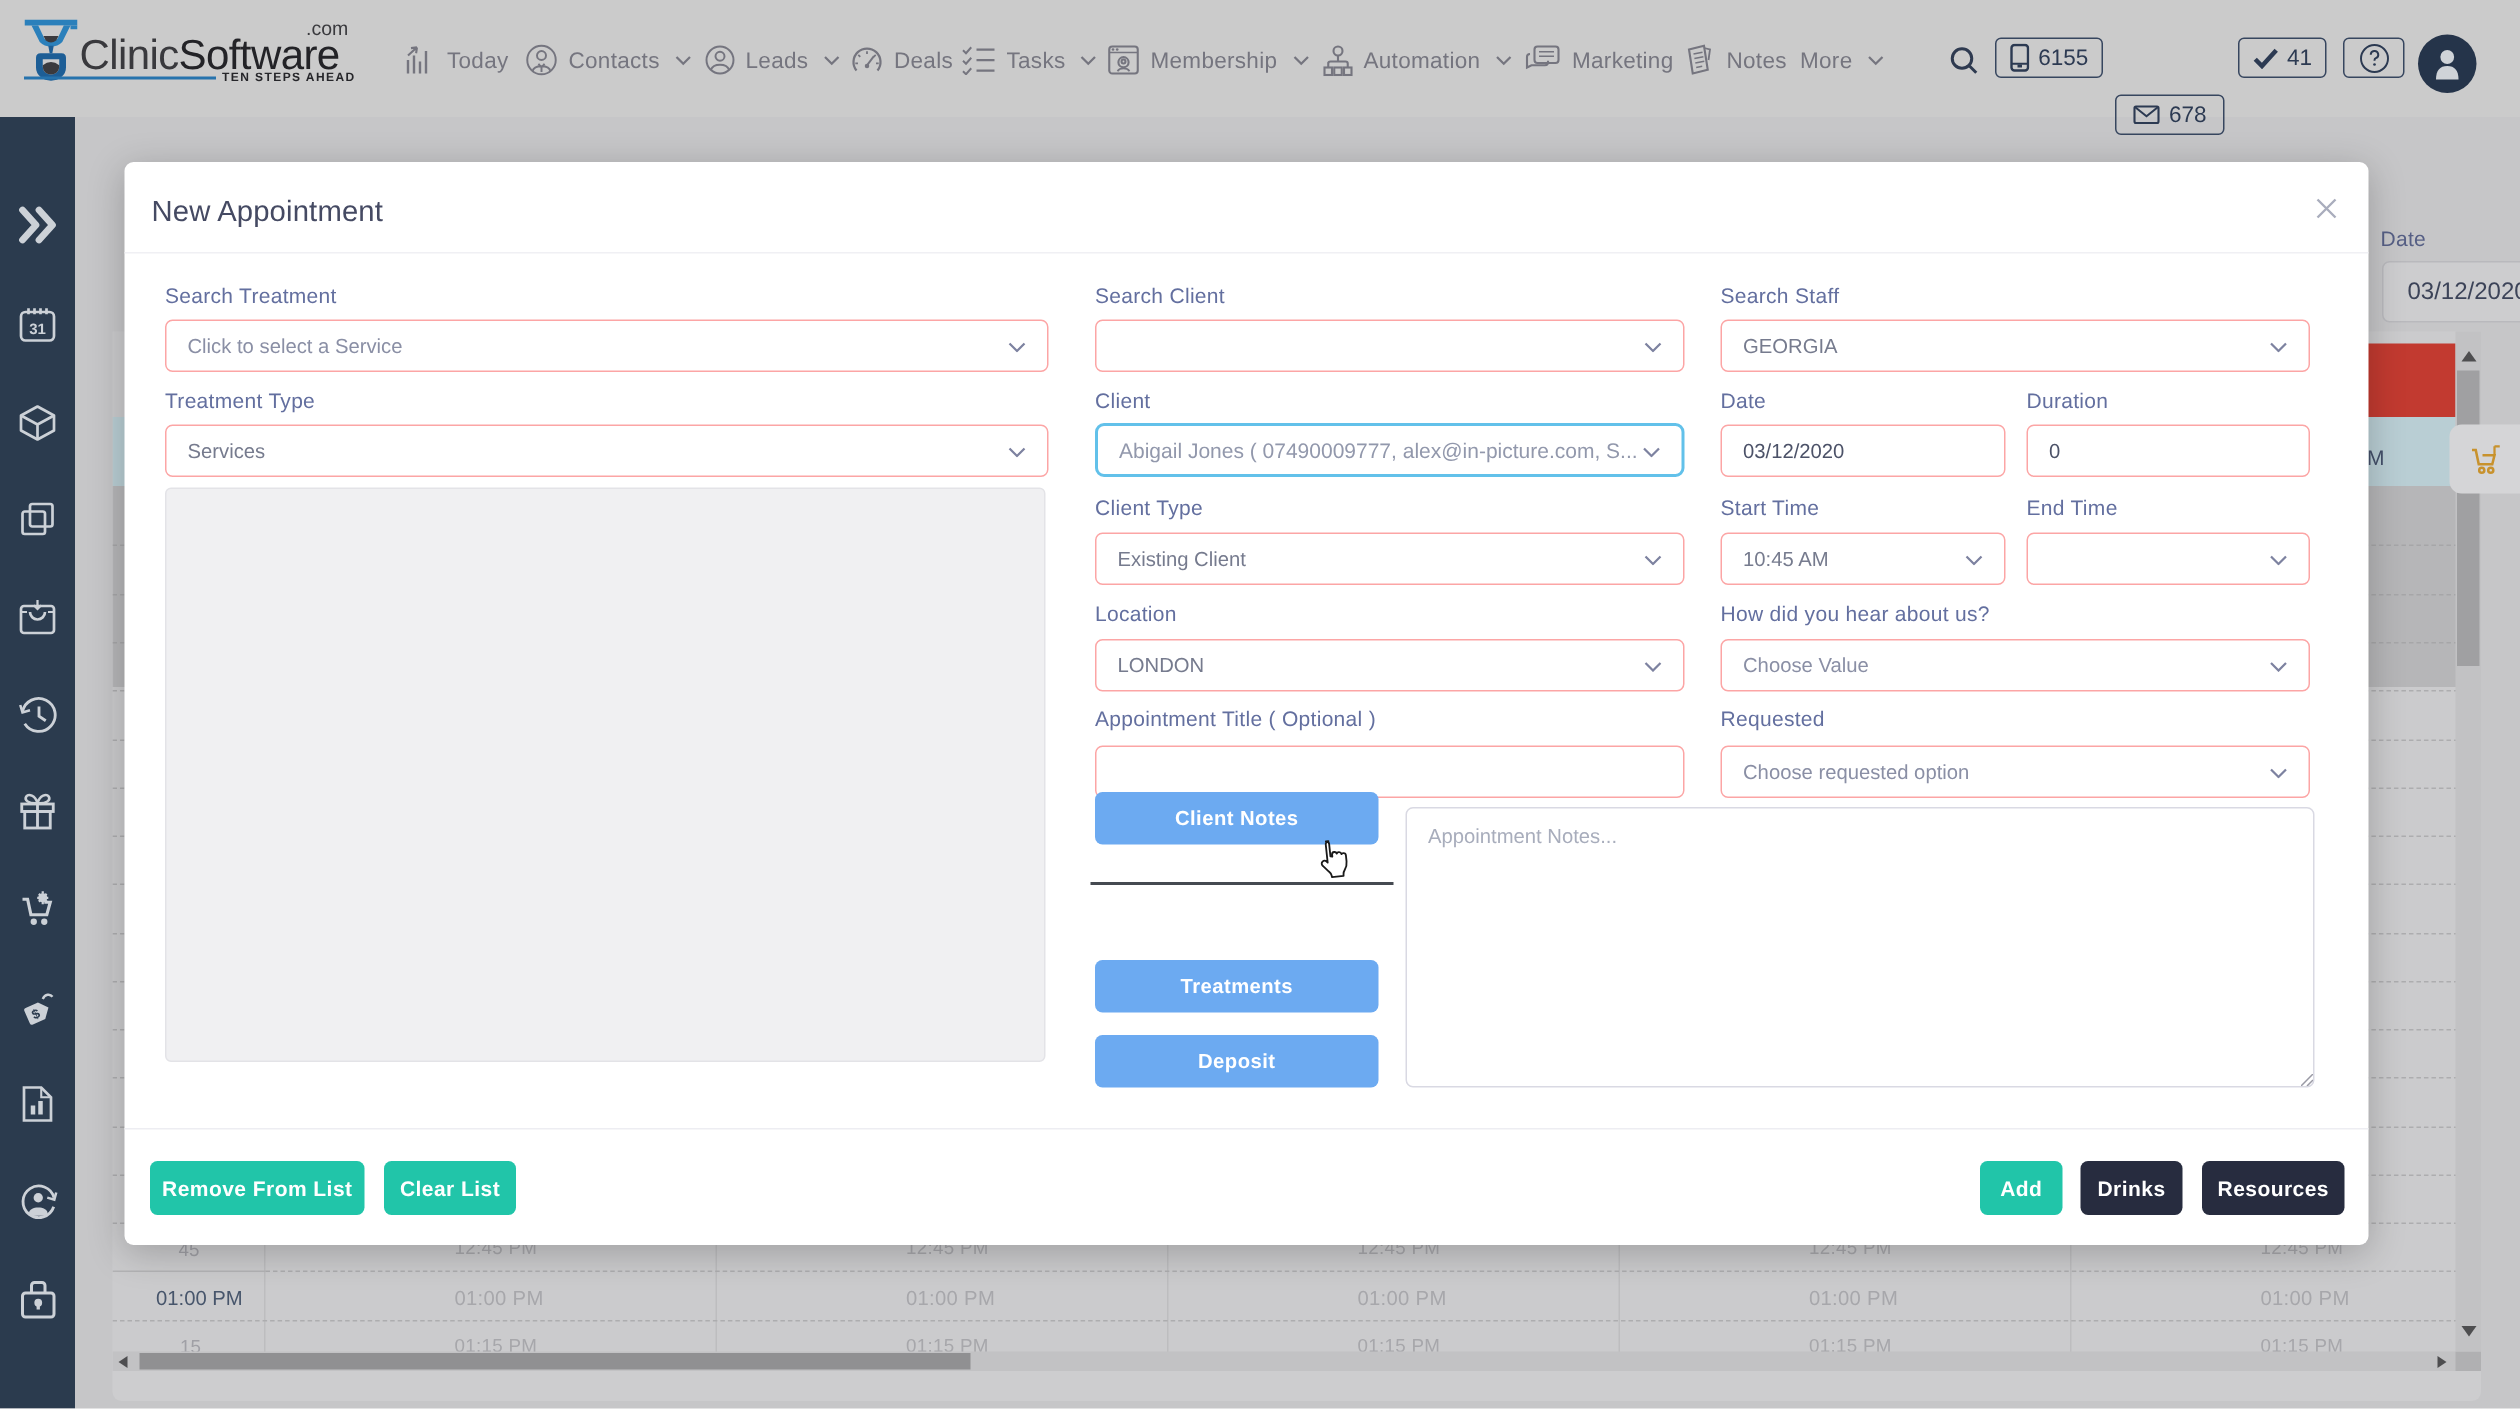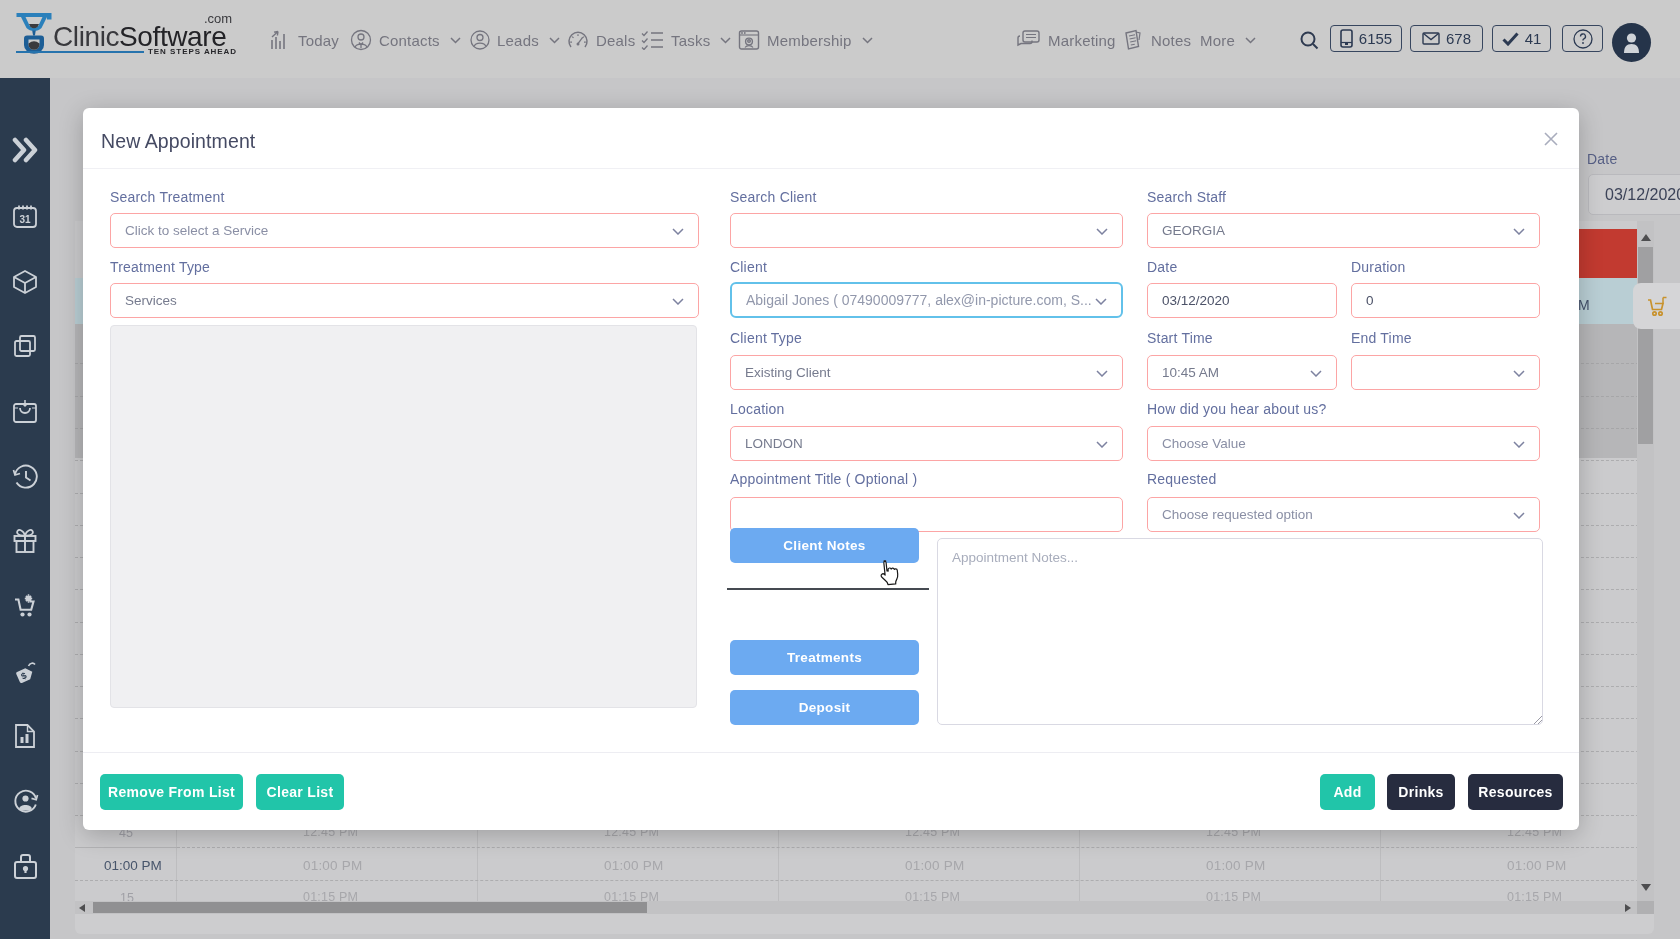--- a/index.html
+++ b/index.html
@@ -105,20 +105,33 @@
         <circle cx="11" cy="12" r="1.3"></circle>
         <path d="M7 18.5 c1.5-2.5 6.5-2.5 8 0" stroke-width="1.1"></path>
         <circle cx="4" cy="4" r=".9" fill="#75757f" stroke="none"></circle>
         <circle cx="6.8" cy="4" r=".9" fill="#75757f" stroke="none"></circle>
       </svg>
   <span>Membership</span>
   <svg width="11" height="7" viewBox="0 0 11 7" fill="none" stroke="#75757f" stroke-width="1.5" style="margin-left:3px;">
         <path d="M1 1 l4.5 4.5 L10 1"></path>
       </svg>
     </div>
+ <div class="navitem" style="left:882px;">
+  <svg width="20" height="21" viewBox="0 0 20 21" fill="none" stroke="#75757f" stroke-width="1.4">
+        <circle cx="10" cy="4" r="3"></circle>
+        <path d="M10 7 v4 M3.5 15 v-2.5 a1.5 1.5 0 0 1 1.5-1.5 h10 a1.5 1.5 0 0 1 1.5 1.5 V15 M3.5 11.5 v3.5"></path>
+        <rect x="1" y="15" width="5" height="5"></rect>
+        <rect x="7.5" y="15" width="5" height="5"></rect>
+        <rect x="14" y="15" width="5" height="5"></rect>
+      </svg>
+  <span>Automation</span>
+  <svg width="11" height="7" viewBox="0 0 11 7" fill="none" stroke="#75757f" stroke-width="1.5" style="margin-left:3px;">
+        <path d="M1 1 l4.5 4.5 L10 1"></path>
+      </svg>
+    </div>
  <div class="navitem" style="left:1016px;">
   <svg width="25" height="22" viewBox="0 0 25 22" fill="none" stroke="#75757f" stroke-width="1.4">
         <rect x="7" y="2" width="16" height="11" rx="2"></rect>
         <path d="M10 5.5 h10 M10 8.5 h10" stroke-width="1.1"></path>
         <path d="M4 7 v0 a2 2 0 0 0 -2 2 v7 l3-1.5 h9 a2 2 0 0 0 2-2 v-1"></path>
       </svg>
   <span>Marketing</span>
     </div>
  <div class="navitem" style="left:1122px;">
   <svg width="22" height="22" viewBox="0 0 22 22" fill="none" stroke="#75757f" stroke-width="1.4">
@@ -140,21 +153,21 @@
       <path d="M13 13 l4.5 4.5"></path>
     </svg>
  <div class="hbtn" style="left:1330px;width:72px;">
   <svg width="13" height="19" viewBox="0 0 13 19" fill="none" stroke="#2c3a52" stroke-width="1.6">
         <rect x="1" y="1" width="11" height="17" rx="2"></rect>
         <rect x="5" y="14" width="3" height="2" fill="#2c3a52" stroke="none"></rect>
         <path d="M1 13.5 h11" stroke-width="1.2"></path>
       </svg>
   <span>6155</span>
     </div>
- <div class="hbtn" style="left:1410px;width:73px;">
+ <div class="hbtn" style="left:1410px;width:73px;margin-top:38px;">
   <svg width="18" height="13" viewBox="0 0 18 13" fill="none" stroke="#2c3a52" stroke-width="1.4">
         <rect x="1" y="1" width="16" height="11" rx="1"></rect>
         <path d="M1.5 1.5 L9 7.5 16.5 1.5"></path>
       </svg>
   <span>678</span>
     </div>
  <div class="hbtn" style="left:1492px;width:59px;">
   <svg width="17" height="14" viewBox="0 0 17 14" fill="none" stroke="#2c3a52" stroke-width="3">
         <path d="M1.5 7.5 L6 12 15.5 1.5"></path>
       </svg>

